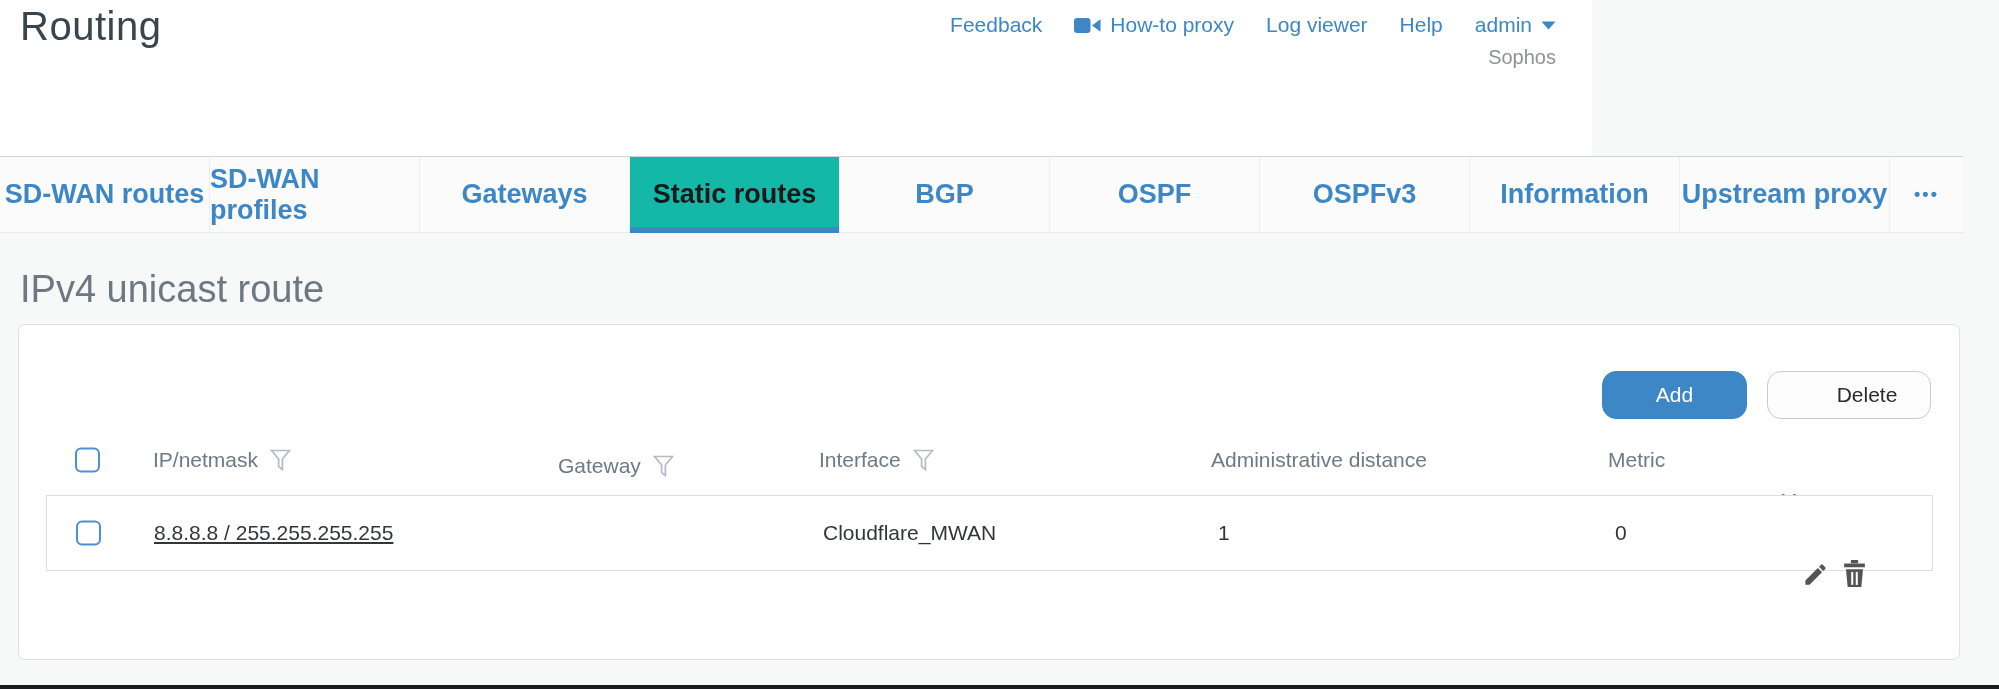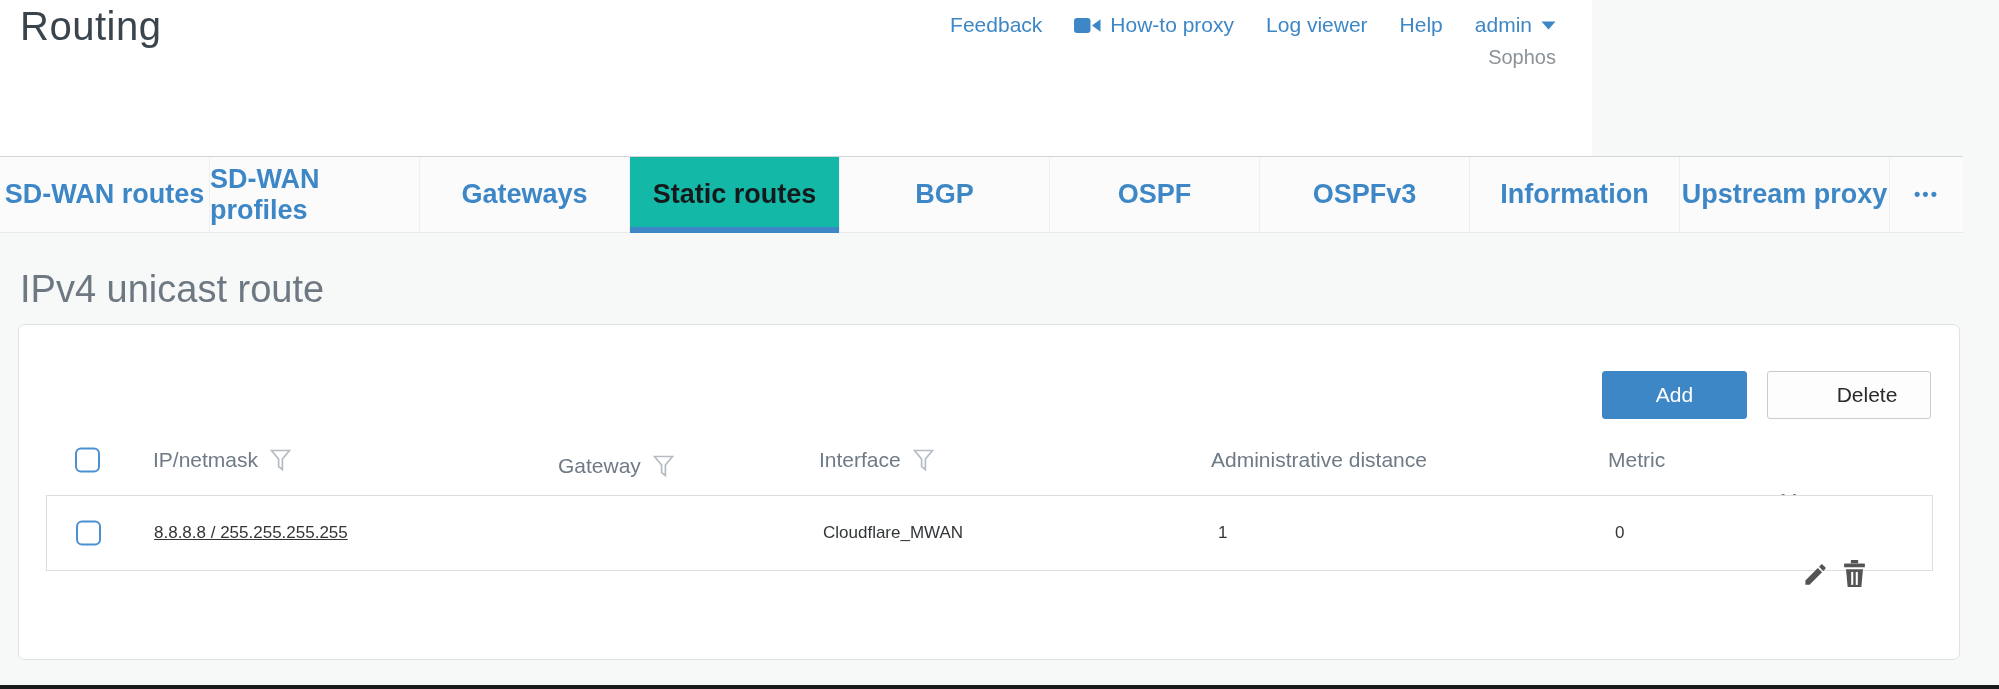--- a/index.html
+++ b/index.html
@@ -56,40 +56,40 @@
   
   .section-title {
     position:absolute; top:268px; left:20px;
     font-size:38px; font-weight:400; color:#6d7882;
   }
   .card {
     position:absolute; top:324px; left:18px; width:1942px; height:336px;
     background:#ffffff; border:1px solid #e0e1e2; border-radius:7px;
   }
   .btn {
-    position:absolute; top:46px; height:48px; border-radius:3px;
+    position:absolute; top:46px; height:48px; border-radius:14px;
     font-family:"Liberation Sans", sans-serif; font-size:21px; cursor:pointer;
     display:flex; align-items:center; justify-content:center;
   }
   .btn-add {
     right:212px; width:145px; background:#3d87c6; color:#ffffff; border:1px solid #3d87c6;
   }
   .btn-delete {
     right:28px; width:164px; background:#fdfdfd; color:#2b2b2b; border:1px solid #c9cbcd;padding-left:36px;
   }
 
   
   .thead { position:absolute; top:112px; left:0; width:100%; height:46px; }
   .trow {
     position:absolute; top:170px; left:27px; width:1887px; height:76px;
     background:#ffffff; border:1px solid #dcdddf;
   }
   .cell { position:absolute; top:50%; transform:translateY(-50%); white-space:nowrap; }
   .th { color:#6e7a85; font-size:21px; display:flex; align-items:center; gap:12px; }
-  .td { color:#333638; font-size:17px; }
+  .td { color:#333638; font-size:21px; }
   .c-check   { left:56px;  }
   .c-ip      { left:134px; }
   .c-gateway { left:539px;margin-top:6px; }
   .c-iface   { left:800px; }
   .c-admin   { left:1192px;}
   .c-metric  { left:1589px;}
   .c-manage  { left:1761px;margin-top:41px;}
   .trow .c-check  { left:29px; }  
   .trow .c-ip     { left:107px; }
   .trow .c-iface  { left:776px; }

